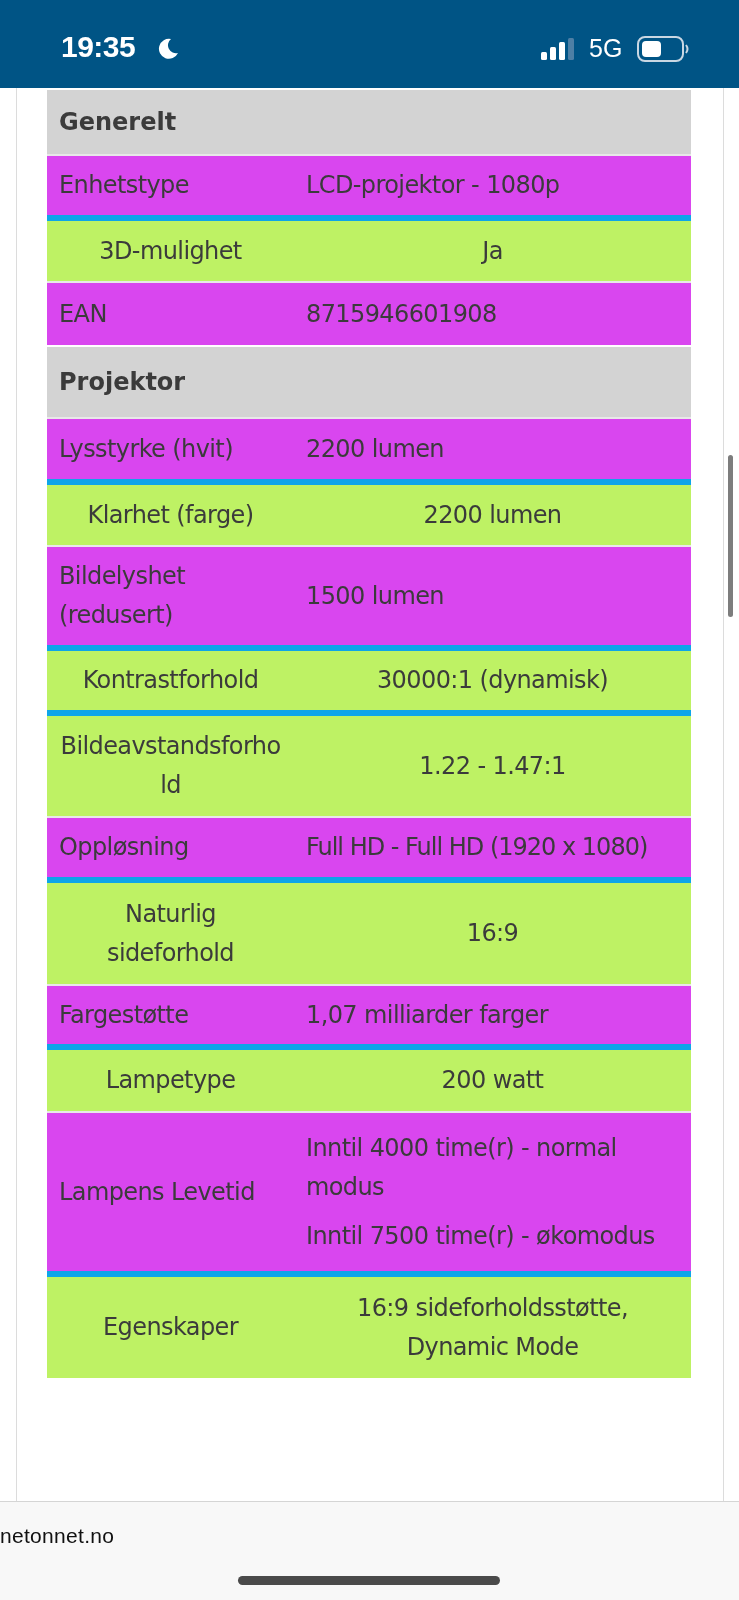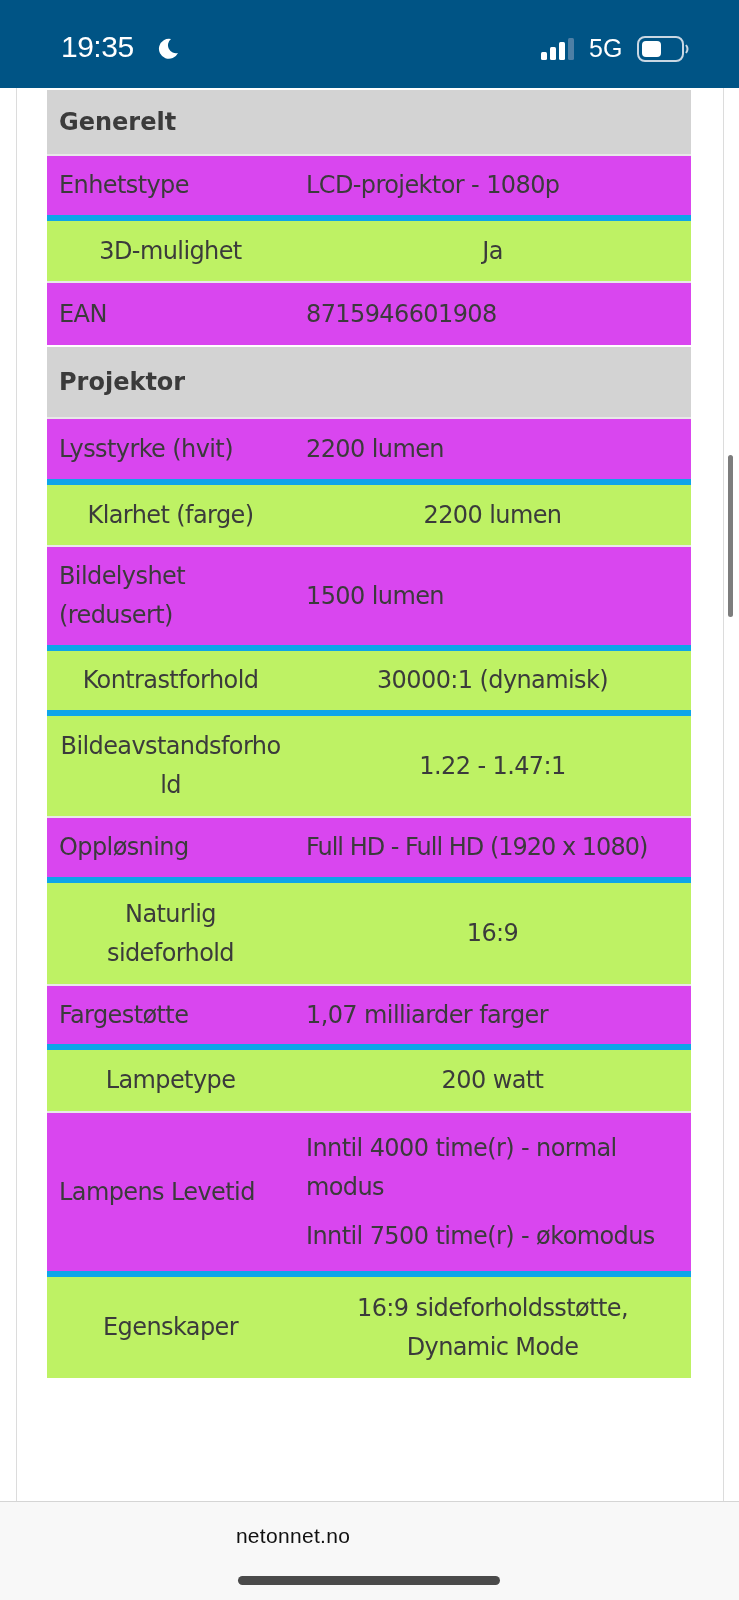--- a/index.html
+++ b/index.html
@@ -6,21 +6,21 @@
   body {
     width: 739px; height: 1600px; overflow: hidden; position: relative;
     background: #ffffff;
     font-family: "Liberation Sans", "DejaVu Sans", sans-serif;
   }
   .status-bar {
     position: absolute; left: 0; top: 0; width: 739px; height: 88px;
     background: #005485; color: #fff; z-index: 5;
   }
   .status-time {
-    position: absolute; left: 61px; top: 30px; font-size: 30px; font-weight: 400;
+    position: absolute; left: 61px; top: 30px; font-size: 30px; font-weight: 700;
     letter-spacing: -0.5px;
   }
   .moon {
     position: absolute; left: 157px; top: 38px; width: 22px; height: 22px;
   }
   .signal { position: absolute; left: 541px; top: 38px; width: 36px; height: 22px; }
   .net-label { position: absolute; left: 589px; top: 34px; font-size: 25px; font-weight: 500; }
   .battery { position: absolute; left: 637px; top: 36px; width: 52px; height: 26px; }
 
   .page {
@@ -50,21 +50,21 @@
   .scrollbar {
     position: absolute; left: 728px; top: 455px; width: 5px; height: 162px;
     background: #7d7d7d; border-radius: 3px; z-index: 4;
   }
 
   .bottom-bar {
     position: absolute; left: 0; top: 1501px; width: 739px; height: 99px;
     background: #f8f8f8; border-top: 1px solid #d5d5d5; z-index: 5;
   }
   .url-label {
-    position: absolute; left: 0; width: 586px; top: 22px; text-align: center;
+    position: absolute; left: 0; width: 586px; top: 22px; 
     font-size: 21px; color: #111; letter-spacing: 0.3px;
   }
   .home-indicator {
     position: absolute; left: 238px; top: 74px; width: 262px; height: 9px;
     background: #4a4a4a; border-radius: 5px;
   }
 </style>
 </head>
 <body>
 

